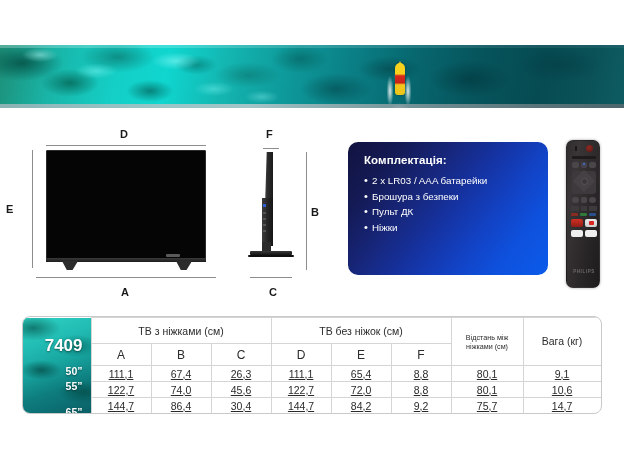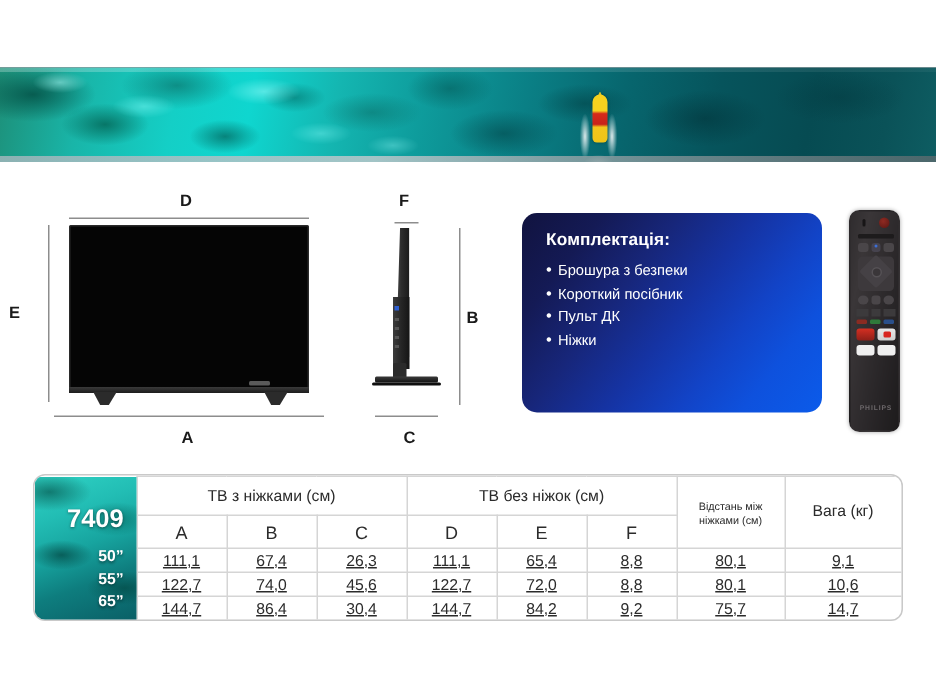--- a/index.html
+++ b/index.html
@@ -319,21 +319,21 @@
   .teal-text {
     position: absolute;
     right: 8px;
     color: #ffffff;
     font-weight: bold;
     text-shadow: 0 1px 2px rgba(0,0,0,.45);
   }
   #teal-model { top: 18px; font-size: 17px; }
   #teal-s1 { top: 47px; font-size: 10.5px; }
   #teal-s2 { top: 62px; font-size: 10.5px; }
-  #teal-s3 { top: 77px; font-size: 10.5px; }
+  #teal-s3 { top: 88px; font-size: 10.5px; }
 </style>
 </head>
 <body>
 
 <div id="page">
 
   <div id="banner">
     <div class="ban-layer ban-base"></div>
     <div class="ban-layer ban-mottle"></div>
     <div class="ban-layer ban-foam"></div>
@@ -373,22 +373,22 @@
     <div class="side-base-neck"></div>
     <div class="side-base-plate"></div>
     <div class="side-base-shadow"></div>
     <div class="dim-line-h" id="dim-C"></div>
     <div class="lbl" id="lbl-C">C</div>
   </div>
 
   <div id="info-box">
     <div id="info-title">Комплектація:</div>
     <ul id="info-list">
+      <li>2 x LR03 / AAA батарейки</li>
       <li>Брошура з безпеки</li>
-      <li>Короткий посібник</li>
       <li>Пульт ДК</li>
       <li>Ніжки</li>
     </ul>
   </div>
 
   <div id="remote">
     <div class="rm rm-mic"></div>
     <div class="rm rm-power"></div>
     <div class="rm rm-strip"></div>
     <div class="rm rm-btn rm-r1a"></div>

